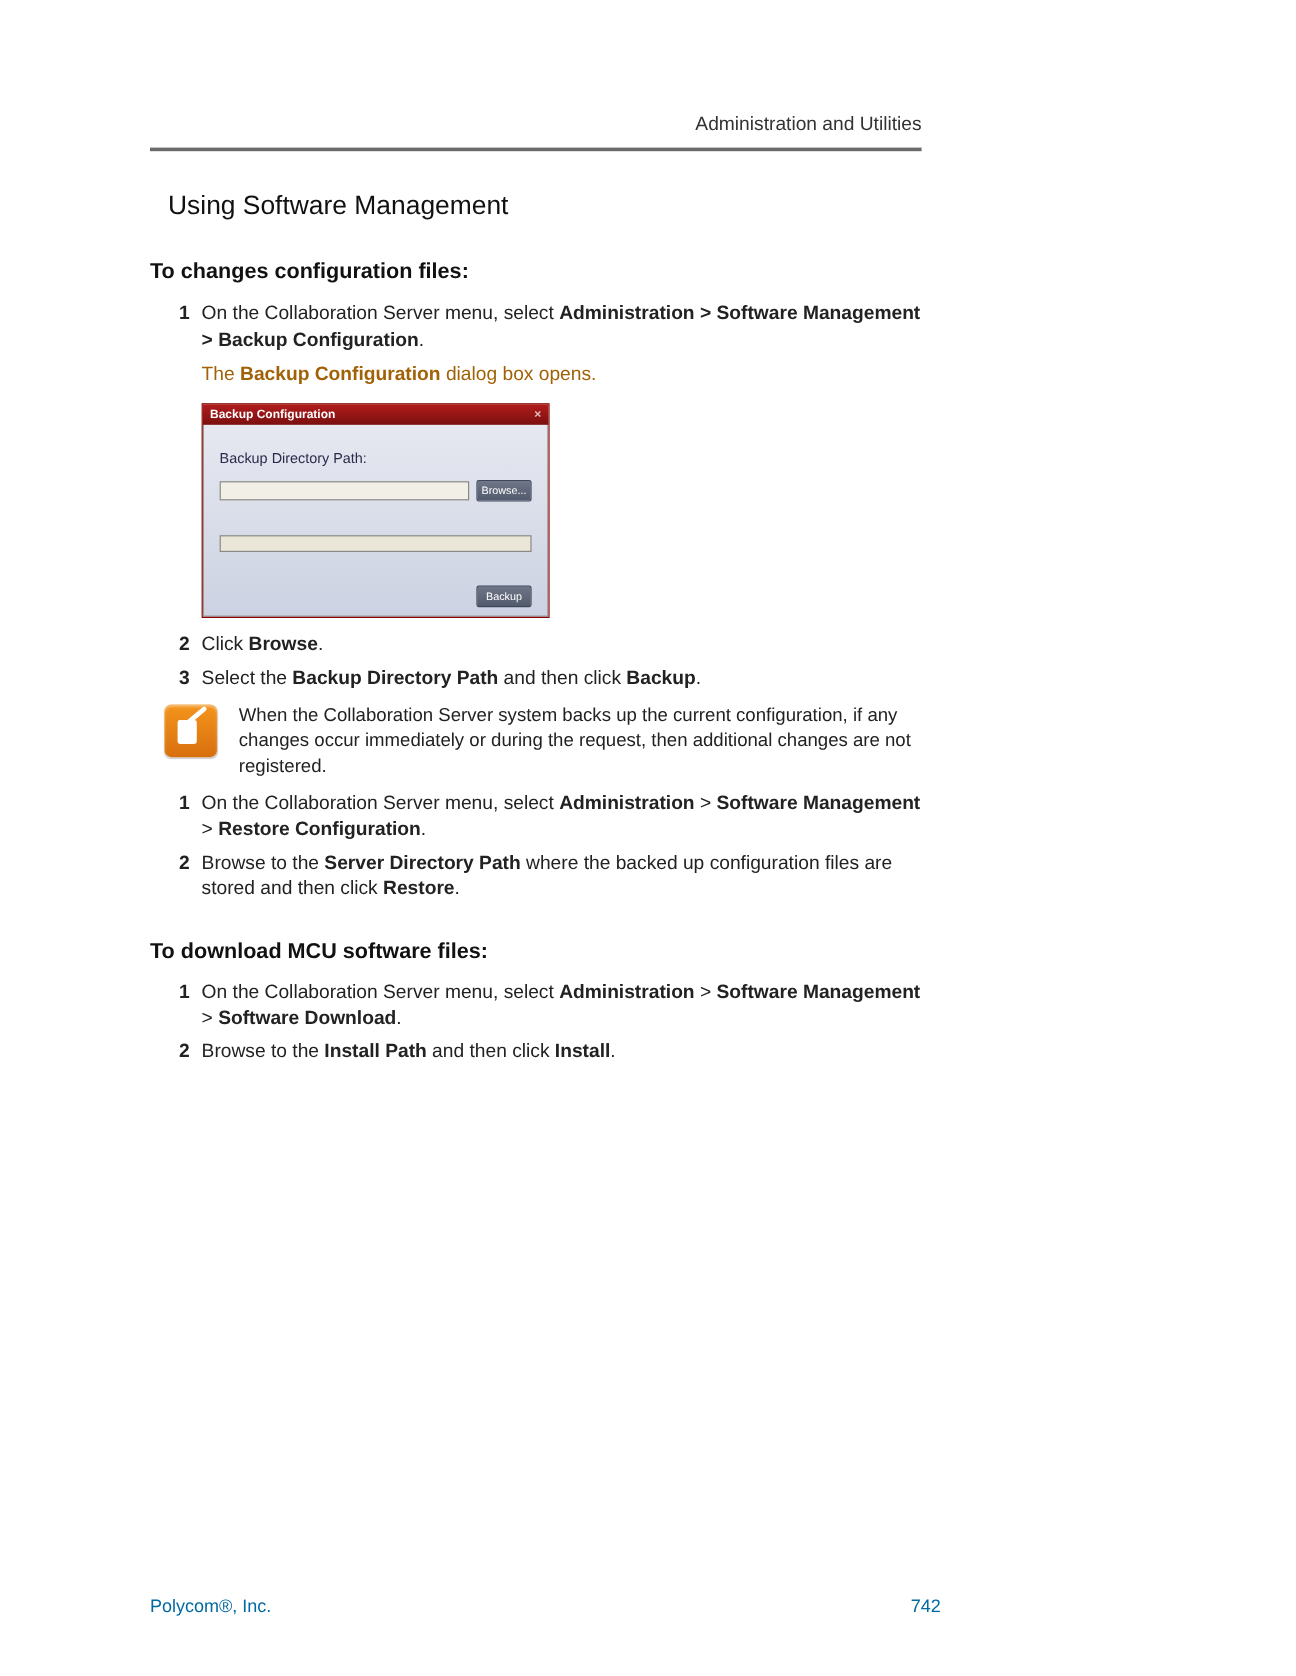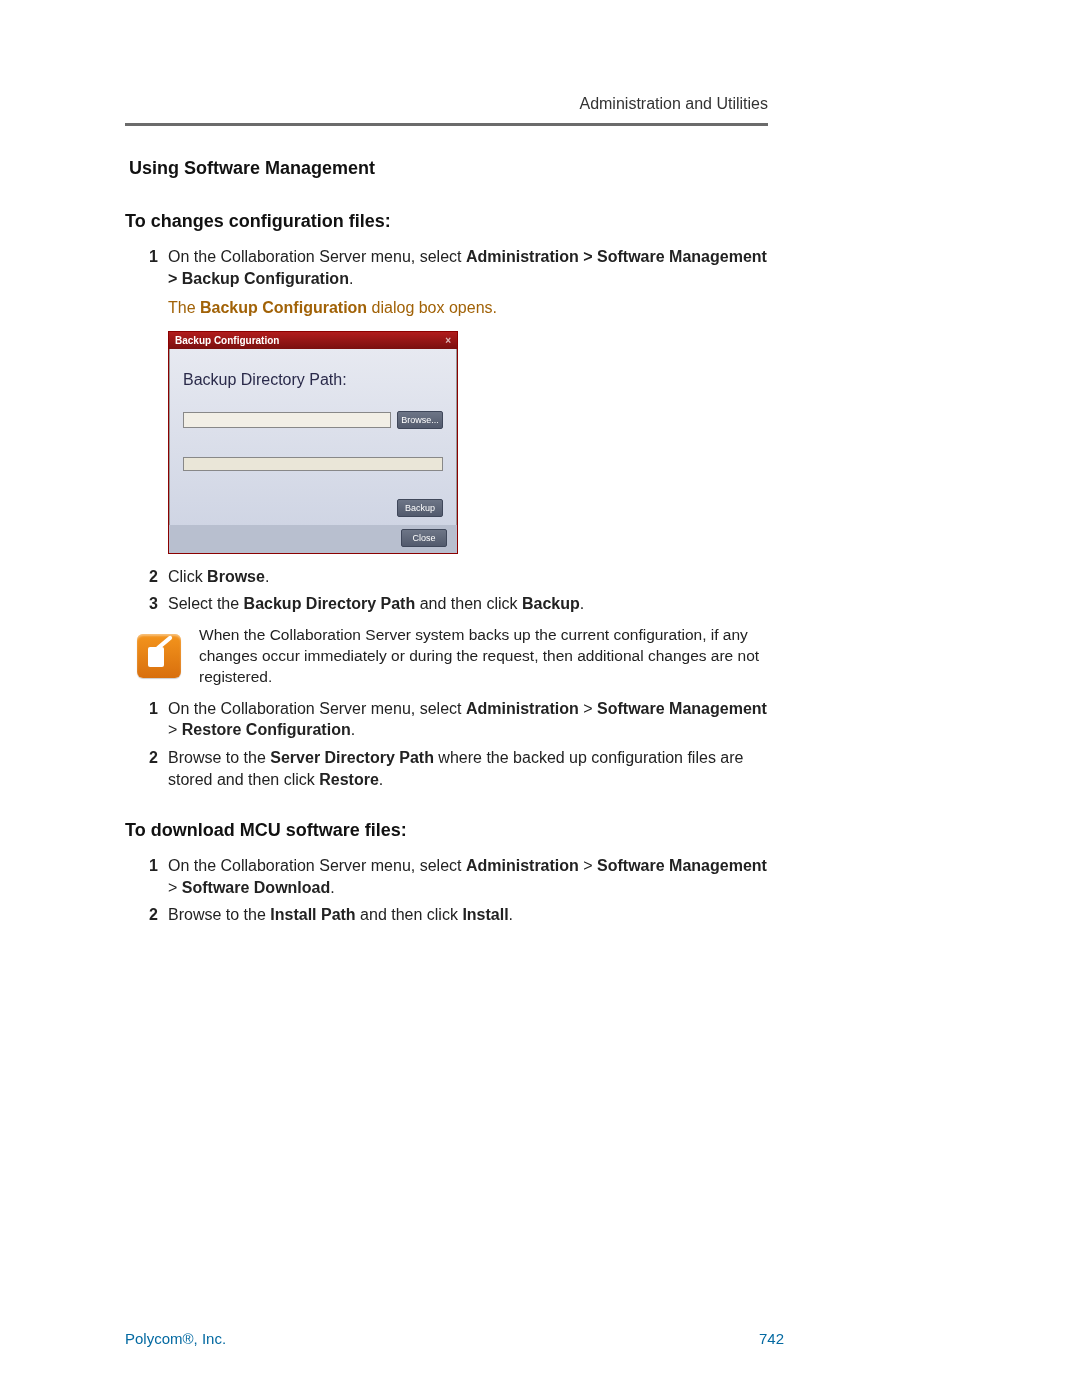--- a/index.html
+++ b/index.html
@@ -20,23 +20,23 @@
     text-align: right;
     font-size: 16px;
     color: #333;
     margin-bottom: 10px;
   }
   .rule {
     border-top: 3px solid #6b6b6b;
     margin: 0 0 32px 0;
   }
   h2 {
-    font-size: 18px;
-    font-weight: bold;
-    margin: 0 0 32px 4px;
+    font-size: 22px;
+    font-weight: normal;
+    margin: 0 0 32px 15px;
     color: #111;
   }
   h3 {
     font-size: 18px;
     font-weight: bold;
     margin: 30px 0 14px 0;
     color: #111;
   }
   ol.numlist {
     list-style: none;
@@ -85,22 +85,22 @@
   }
   .dialog .titlebar .x {
     font-size: 10px;
     opacity: .7;
   }
   .dialog .dlgbody {
     padding: 20px 14px 8px 14px;
   }
   .dlg-label {
     color: #2a2a4a;
-    font-size: 16px;
-    margin-bottom: 20px;
+    font-size: 12px;
+    margin-bottom: 10px;
   }
   .dlg-row {
     display: flex;
     align-items: center;
     gap: 6px;
   }
   .dlg-input {
     flex: 1;
     height: 14px;
     border: 1px solid #888;
@@ -131,21 +131,20 @@
   .dlg-footer {
     background: #b8bfcf;
     padding: 4px 10px 6px 10px;
     display: flex;
     justify-content: flex-end;
   }
   .note {
     display: flex;
     gap: 18px;
     margin: 10px 0 10px 12px;
-    align-items: center;
   }
   .note-icon {
     width: 44px; height: 44px;
     border-radius: 6px;
     background: linear-gradient(#f4951d, #d86f0d);
     display:flex;align-items:center;justify-content:center;
     flex: 0 0 44px;
     box-shadow: inset 0 2px 2px rgba(255,255,255,.4), 0 1px 1px rgba(0,0,0,.2);
   }
   .note-icon .pencil {
@@ -200,23 +199,20 @@
             <div class="dlg-label">Backup Directory Path:</div>
             <div class="dlg-row">
               <div class="dlg-input"></div>
               <div class="dlg-btn">Browse...</div>
             </div>
             <div class="dlg-progress"></div>
             <div class="dlg-actions">
               <div class="dlg-btn">Backup</div>
             </div>
           </div>
-          <div class="dlg-footer">
-            <div class="dlg-btn">Close</div>
-          </div>
         </div>
       </div>
     </li>
     <li>
       <span class="num">2</span>
       <div class="body">
         <span>Click </span><span class="bold">Browse</span><span>.</span>
       </div>
     </li>
     <li>

